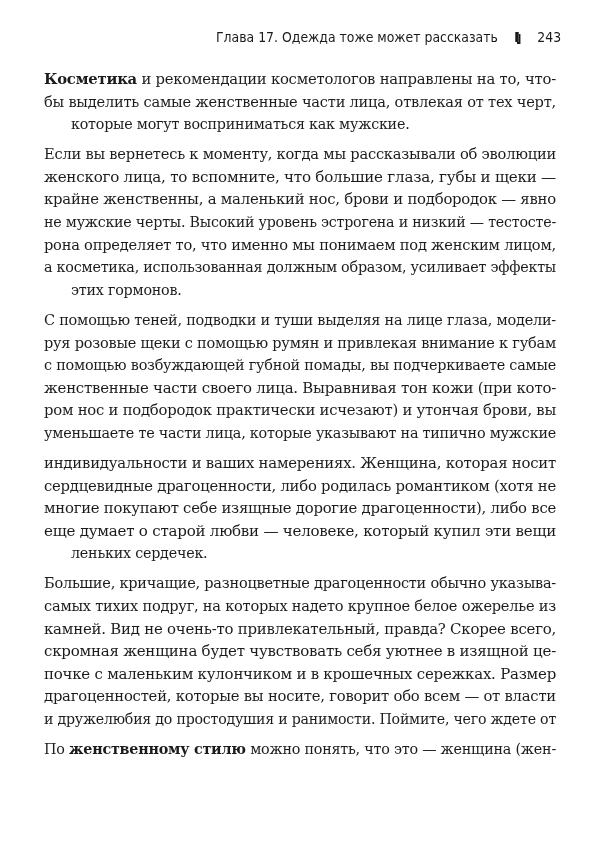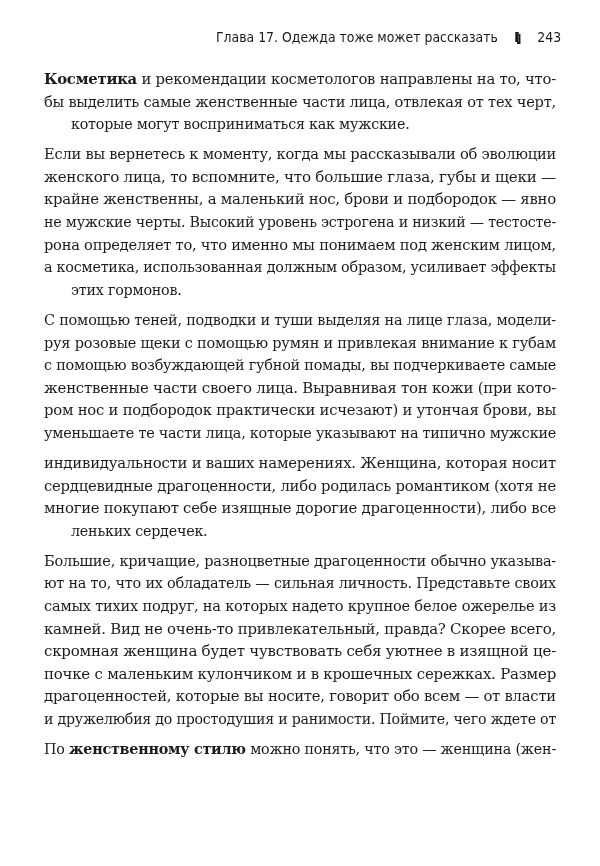--- a/index.html
+++ b/index.html
@@ -63,25 +63,25 @@
       <span class="line"><span class="scaled" style="transform: scaleX(0.943806);"><span>руя розовые щеки с помощью румян и привлекая внимание к губам</span></span></span>
       <span class="line"><span class="scaled" style="transform: scaleX(0.935453);"><span>с помощью возбуждающей губной помады, вы подчеркиваете самые</span></span></span>
       <span class="line"><span class="scaled" style="transform: scaleX(0.971854);"><span>женственные части своего лица. Выравнивая тон кожи (при кото-</span></span></span>
       <span class="line"><span class="scaled" style="transform: scaleX(0.963);"><span>ром нос и подбородок практически исчезают) и утончая брови, вы</span></span></span>
       <span class="line"><span class="scaled" style="transform: scaleX(0.933747);"><span>уменьшаете те части лица, которые указывают на типично мужские</span></span></span>
     </div>
     <div class="para">
       <span class="line"><span class="scaled" style="transform: scaleX(0.967778);"><span>индивидуальности и ваших намерениях. Женщина, которая носит</span></span></span>
       <span class="line"><span class="scaled" style="transform: scaleX(0.962123);"><span>сердцевидные драгоценности, либо родилась романтиком (хотя не</span></span></span>
       <span class="line"><span class="scaled" style="transform: scaleX(0.96419);"><span>многие покупают себе изящные дорогие драгоценности), либо все</span></span></span>
+      <span class="line"><span class="scaled" style="transform: scaleX(0.979143);"><span>еще думает о старой любви — человеке, который купил эти вещи</span></span></span>
       <span class="line last"><span class="scaled" style="transform: scaleX(0.93);"><span>леньких сердечек.</span></span></span>
     </div>
     <div class="para">
       <span class="line"><span class="scaled" style="transform: scaleX(0.943018);"><span>Большие, кричащие, разноцветные драгоценности обычно указыва-</span></span></span>
-      <span class="line"><span class="scaled" style="transform: scaleX(0.938535);"><span>ют на то, что их обладатель — сильная личность. Представьте своих</span></span></span>
       <span class="line"><span class="scaled" style="transform: scaleX(0.947682);"><span>самых тихих подруг, на которых надето крупное белое ожерелье из</span></span></span>
       <span class="line"><span class="scaled" style="transform: scaleX(0.971623);"><span>камней. Вид не очень-то привлекательный, правда? Скорее всего,</span></span></span>
       <span class="line"><span class="scaled" style="transform: scaleX(0.975761);"><span>скромная женщина будет чувствовать себя уютнее в изящной це-</span></span></span>
       <span class="line"><span class="scaled" style="transform: scaleX(0.973876);"><span>почке с маленьким кулончиком и в крошечных сережках. Размер</span></span></span>
       <span class="line"><span class="scaled" style="transform: scaleX(0.961982);"><span>драгоценностей, которые вы носите, говорит обо всем — от власти</span></span></span>
       <span class="line"><span class="scaled" style="transform: scaleX(0.921355);"><span>и дружелюбия до простодушия и ранимости. Поймите, чего ждете от</span></span></span>
     </div>
     <div class="para">
       <span class="line"><span class="scaled" style="transform: scaleX(0.931544);"><span>По </span><b>женственному стилю</b><span> можно понять, что это — женщина (жен-</span></span></span>
     </div>

